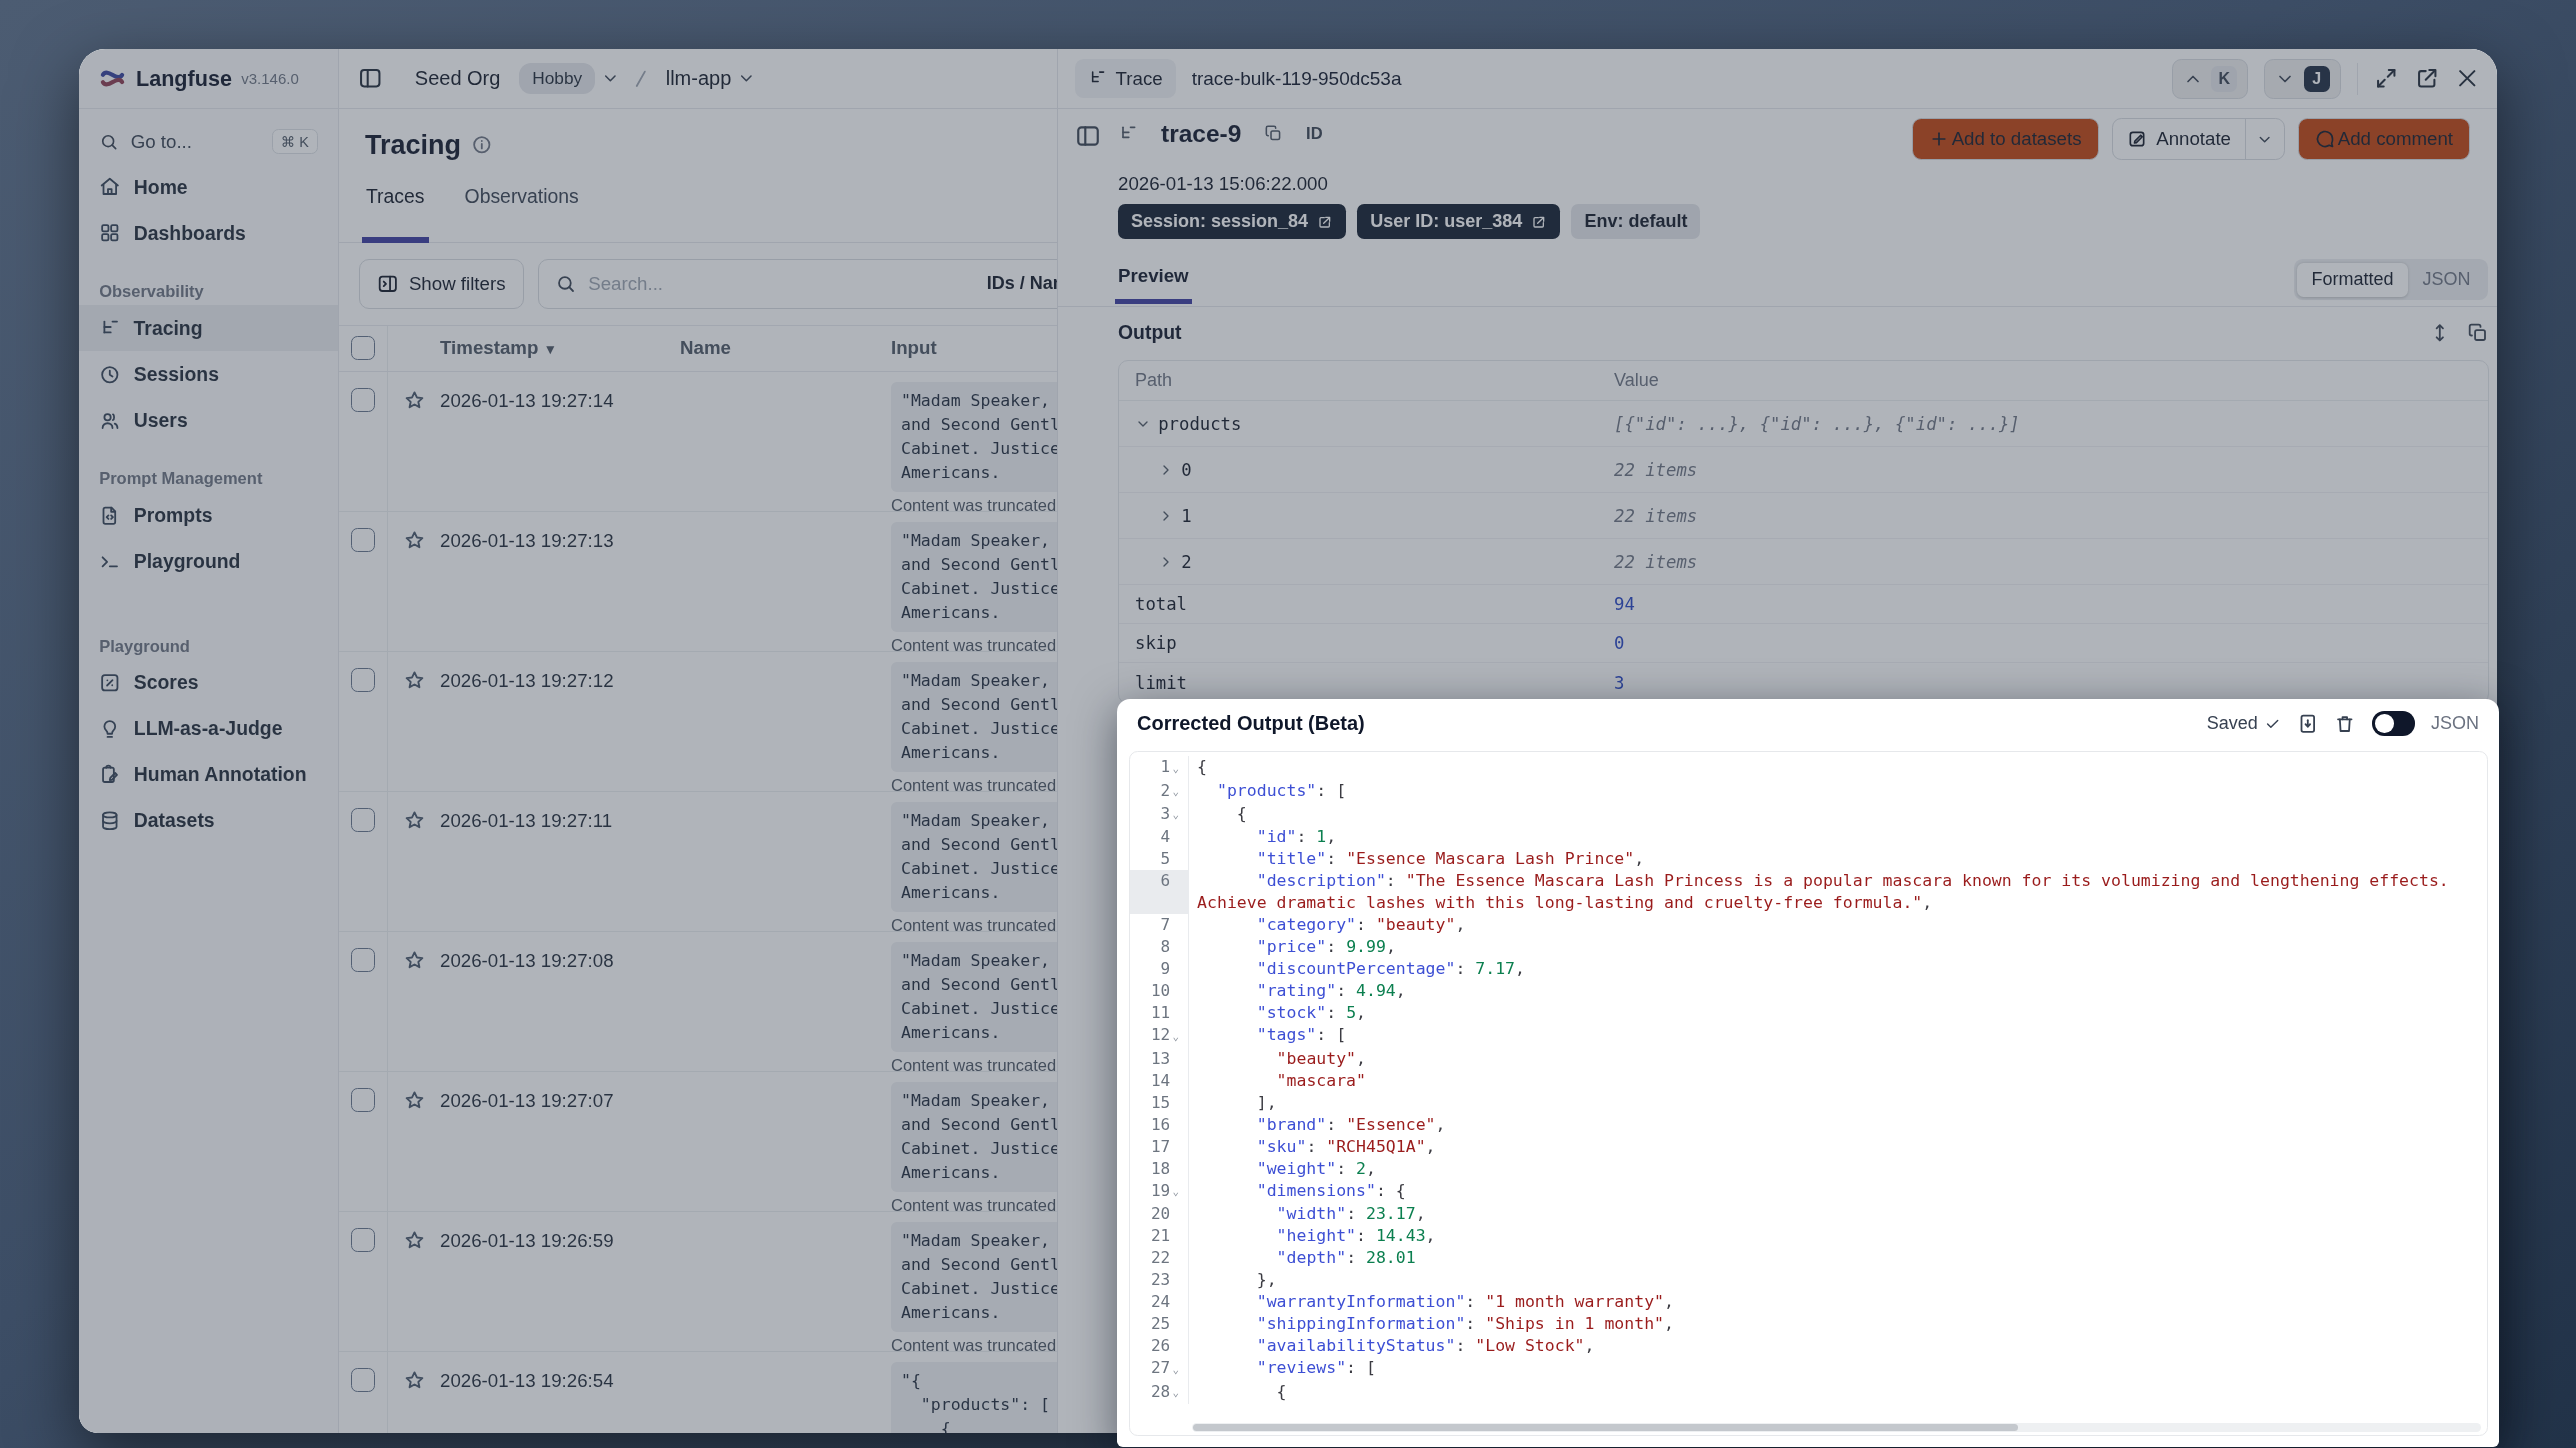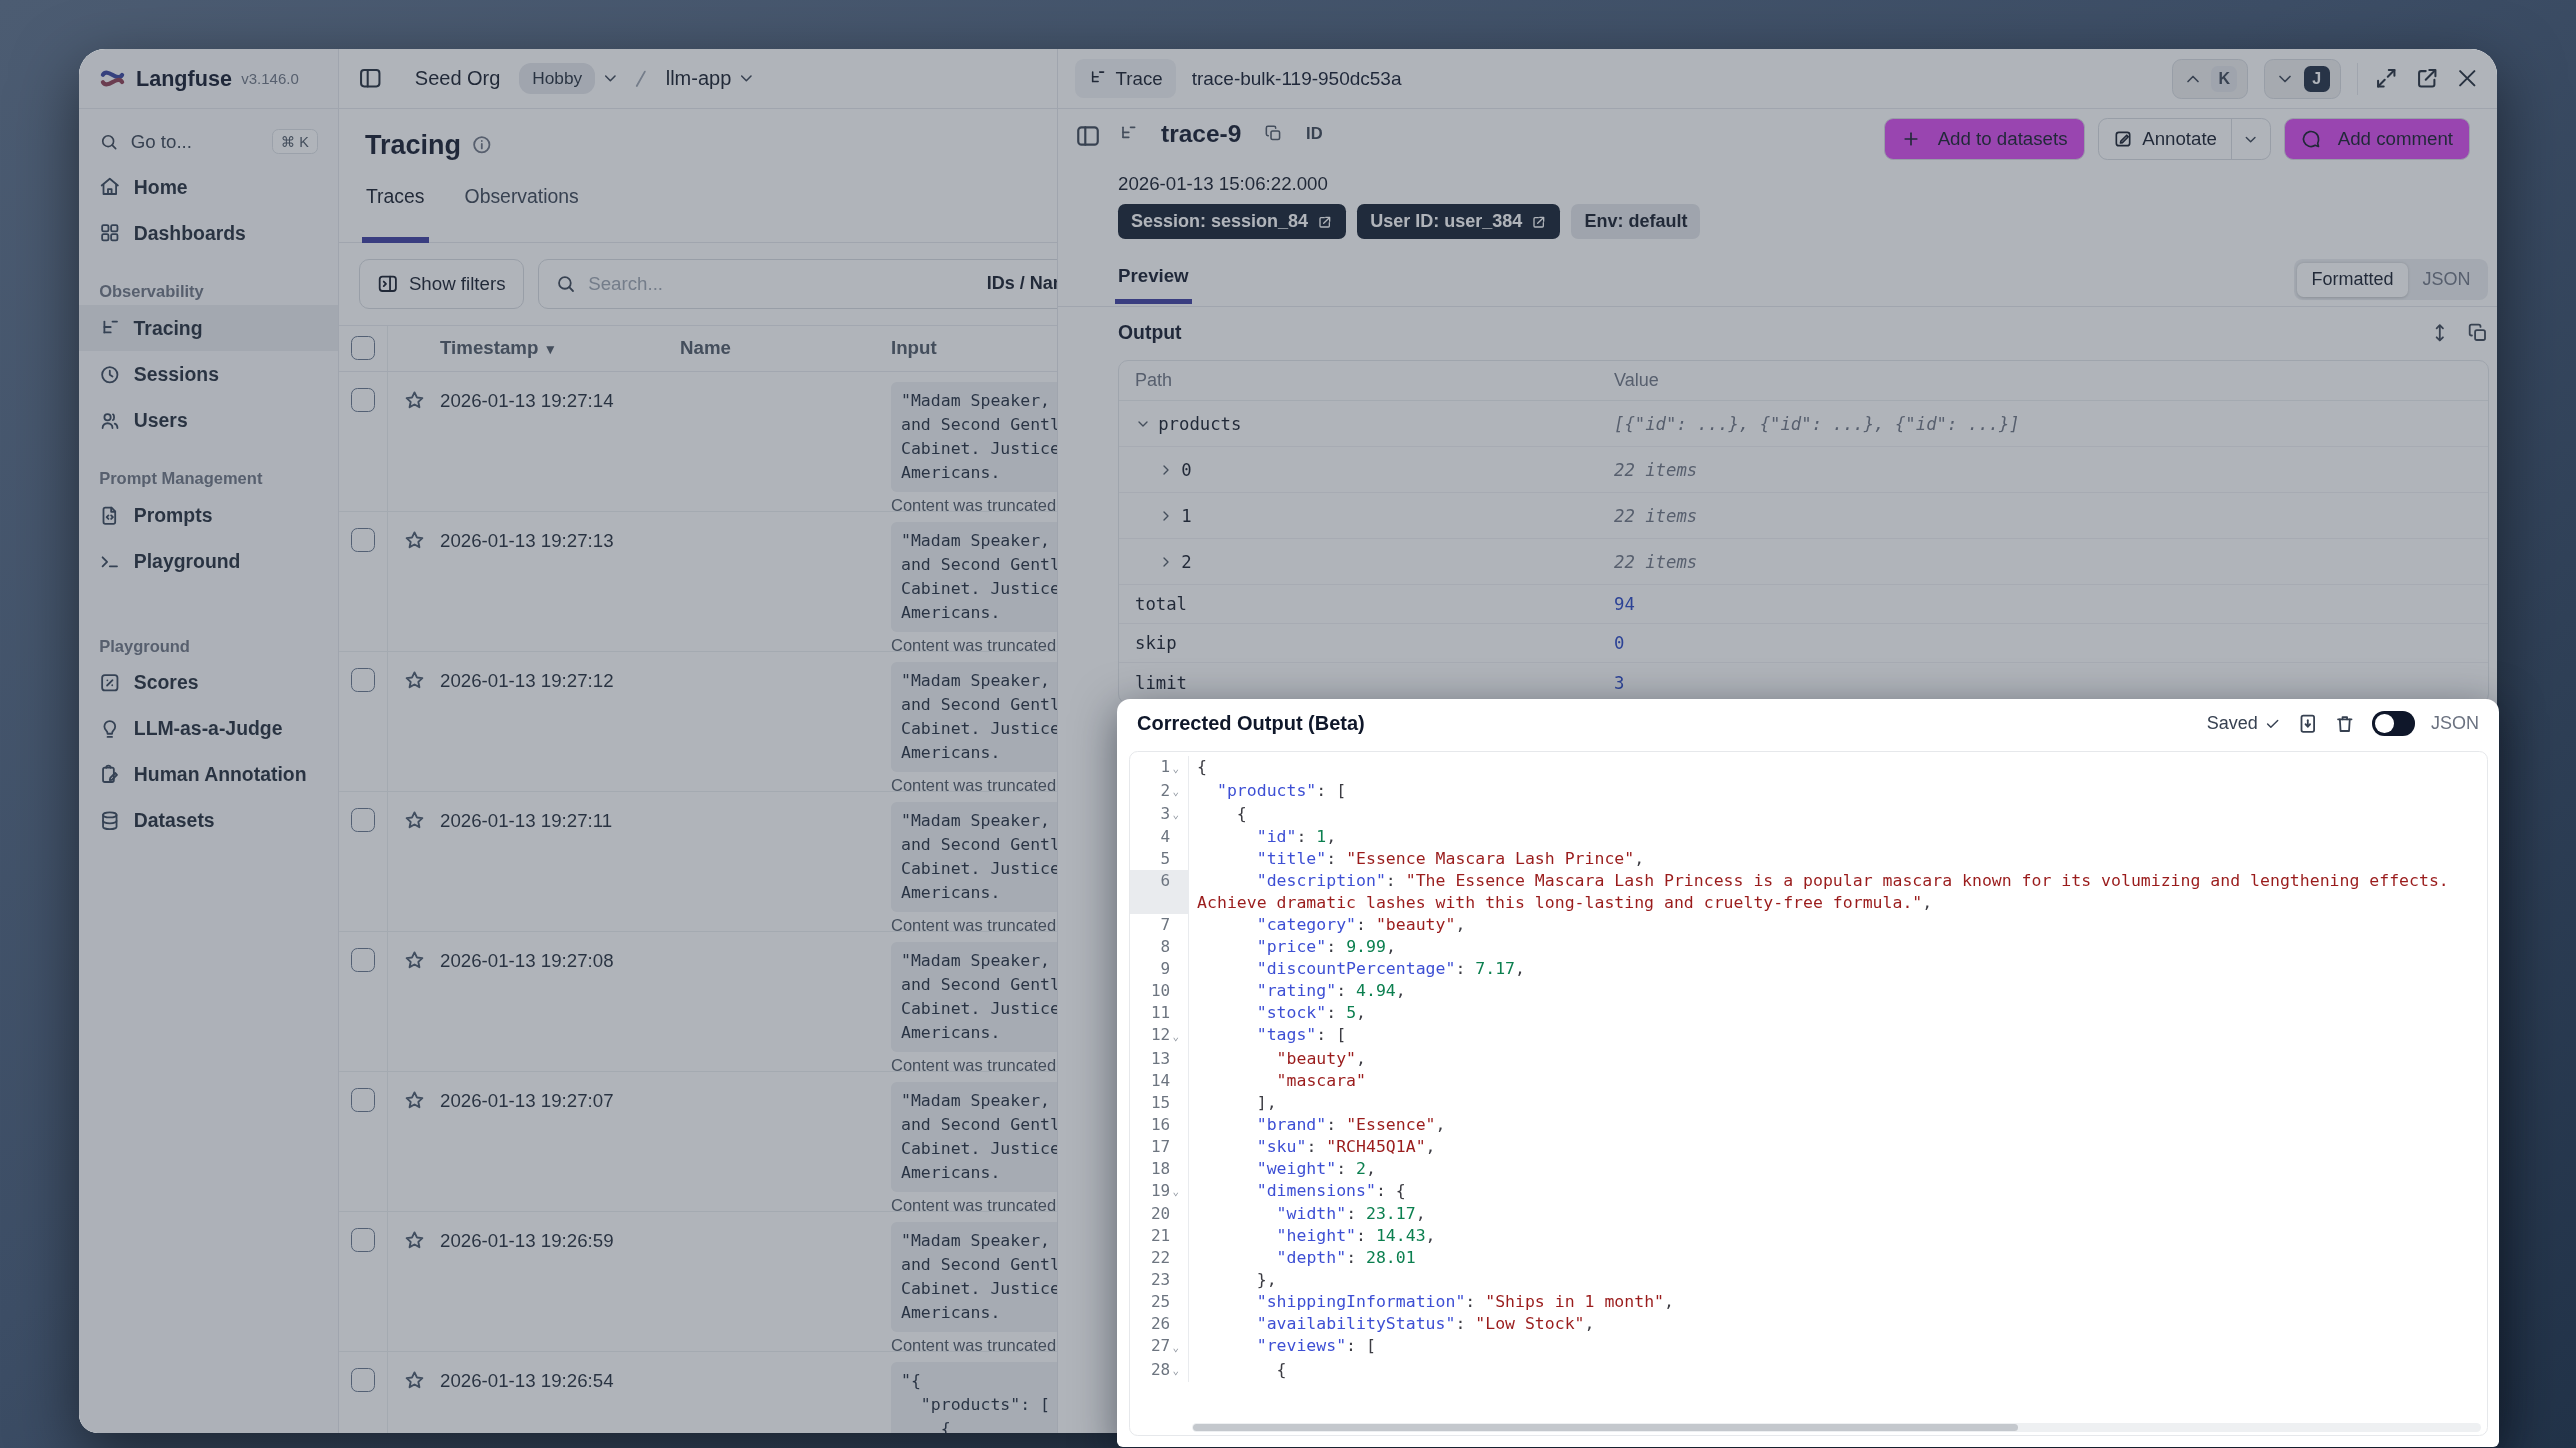--- a/index.html
+++ b/index.html
@@ -68,21 +68,21 @@
   .key-chip.dark{background:#1d2b40;color:#fff}
   .vdiv{width:1.4px;height:32px;background:#e5e7eb}
   .icon-btn{color:#1f2937;display:flex;align-items:center;justify-content:center}
   .rp-body{position:absolute;top:62px;left:0;right:0;bottom:0}
   .collapse-btn{position:absolute;left:17.3px;top:11.5px;color:#374151}
   .trace-title-row{position:absolute;left:60px;top:8.6px;display:flex;align-items:center;gap:23px}
   .trace-title-row h2{font-size:24.5px;font-weight:700;color:#0f172a}
   .muted-ic{color:#4b5563}
   .id-label{font-size:16.5px;font-weight:600;color:#374151}
   .rp-actions{position:absolute;right:27px;top:7.2px;display:flex;gap:13px;align-items:center}
-  .action-btn{display:flex;align-items:center;gap:17px;border:1.4px solid #d8dbe0;border-radius:9.3px;height:42px;padding:0 16px;font-size:18.7px;font-weight:500;color:#111827;background:#d946ef}
+  .action-btn{display:flex;align-items:center;gap:3px;border:1.4px solid #d8dbe0;border-radius:9.3px;height:42px;padding:0 16px;font-size:18.7px;font-weight:500;color:#111827;background:#c2410c}
   .split{display:flex;border:1.4px solid #d8dbe0;border-radius:9.3px;height:42px;overflow:hidden}
   .split .seg1{display:flex;align-items:center;gap:9.3px;padding:0 14.4px;font-size:18.7px;font-weight:500}
   .split .seg2{display:flex;align-items:center;padding:0 10px;border-left:1.4px solid #d8dbe0;color:#374151}
   .rp-ts{position:absolute;left:60px;top:62px;font-size:18.7px;color:#111827}
   .chips-row{position:absolute;left:60px;top:93px;display:flex;gap:11.5px}
   .chip{display:flex;align-items:center;gap:8.6px;height:35px;border-radius:7.2px;padding:0 13px;font-size:18px;font-weight:600}
   .chip.dark{background:#0f1b2d;color:#fff}
   .chip.light{background:#e3e5e9;color:#111827}
   .rp-tabs{position:absolute;left:0;right:0;top:144px;height:52px;border-bottom:1.4px solid #e5e7eb}
   .rp-tab{position:absolute;left:60px;top:10px;font-size:18.7px;font-weight:600;color:#0f172a;padding-bottom:17.3px}
@@ -881,20 +881,27 @@
         </div>
         <div class="crow">
           <div class="gut">
             <span>23</span>
             <span class="fold"></span>
           </div>
           <div class="ccode"><span class="">      },</span></div>
         </div>
         <div class="crow">
           <div class="gut">
+            <span>24</span>
+            <span class="fold"></span>
+          </div>
+          <div class="ccode"><span class="">      </span><span class="tkk">"warrantyInformation"</span><span class="">: </span><span class="tks">"1 month warranty"</span><span class="">,</span></div>
+        </div>
+        <div class="crow">
+          <div class="gut">
             <span>25</span>
             <span class="fold"></span>
           </div>
           <div class="ccode"><span class="">      </span><span class="tkk">"shippingInformation"</span><span class="">: </span><span class="tks">"Ships in 1 month"</span><span class="">,</span></div>
         </div>
         <div class="crow">
           <div class="gut">
             <span>26</span>
             <span class="fold"></span>
           </div>

